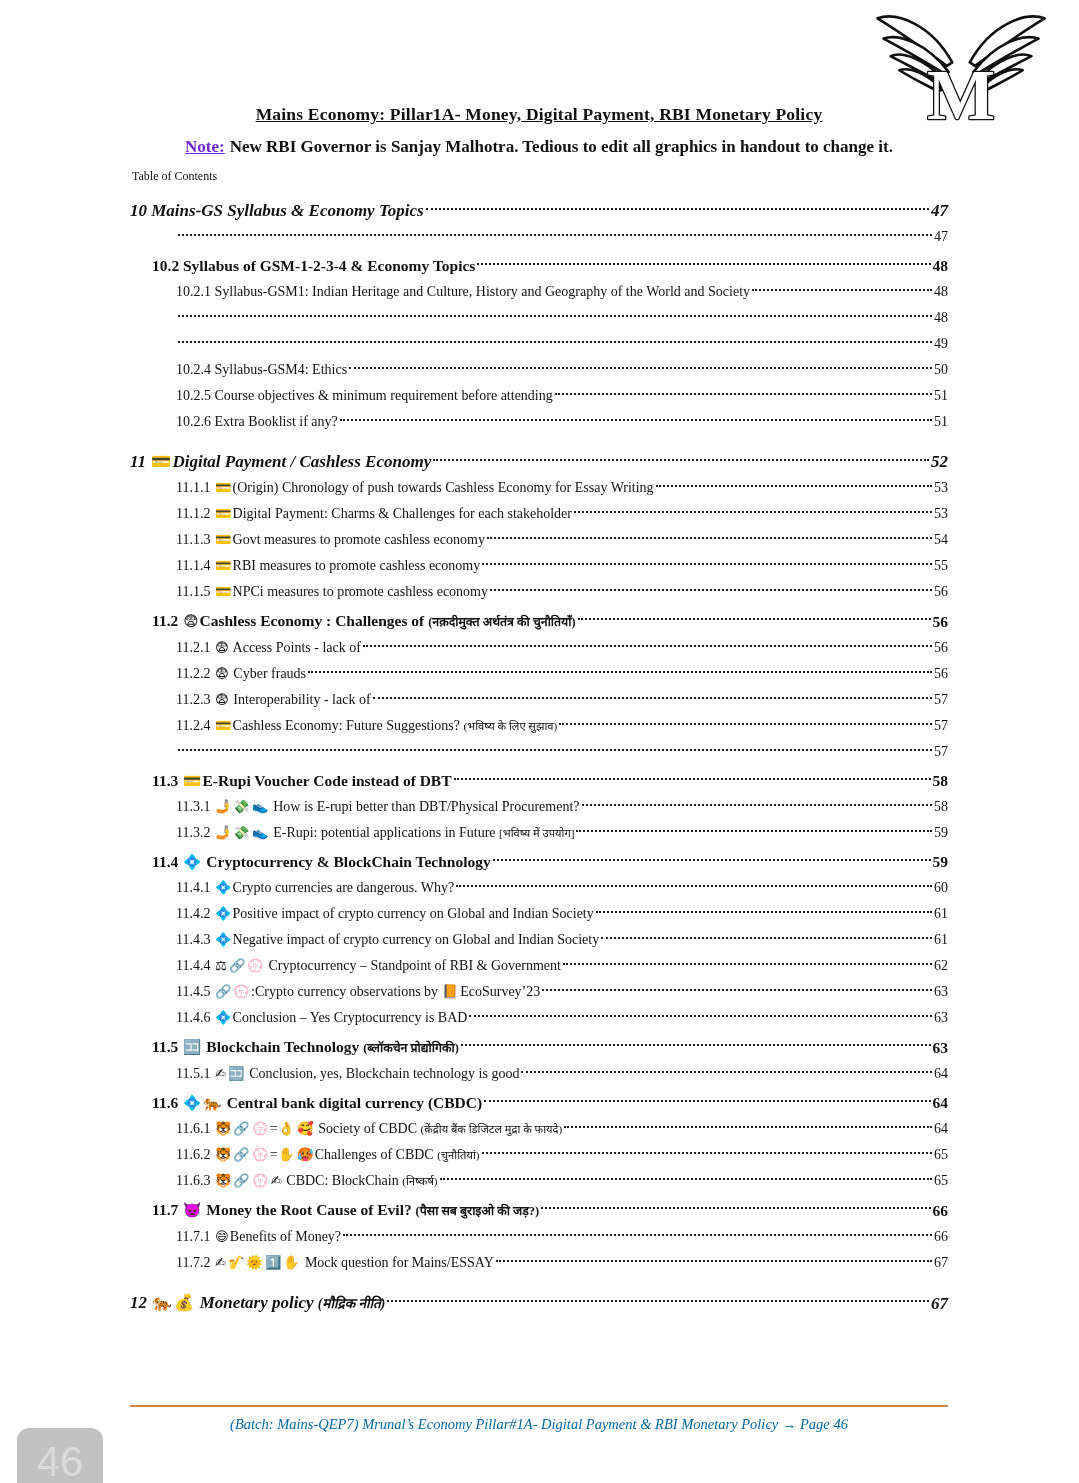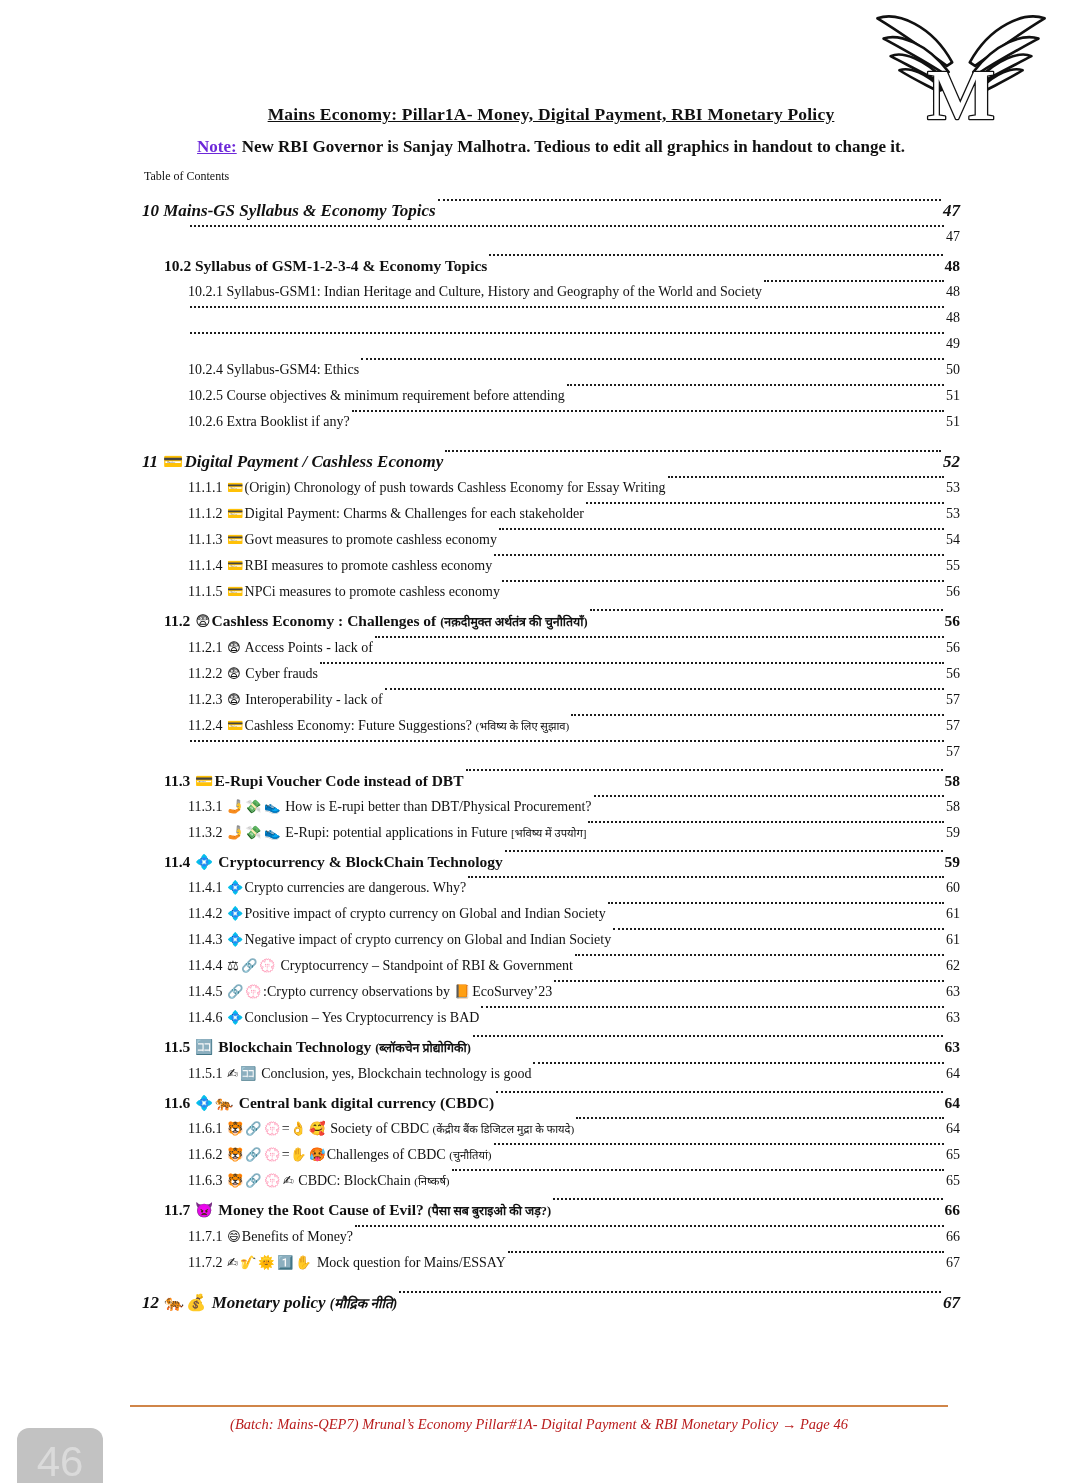--- a/index.html
+++ b/index.html
@@ -10,21 +10,21 @@
     color:#111;
     position:relative;
     overflow:hidden;
   }
   .page{position:relative;width:1079px;height:1483px;overflow:hidden;}
 
   
   .logo{position:absolute;top:6px;right:28px;width:180px;height:132px;}
 
   
-  .content{position:absolute;left:130px;top:0;width:818px;margin-left:12px;}
+  .content{position:absolute;left:130px;top:0;width:818px;}
   .title{
     margin:104px 0 0 0;
     text-align:center;
     font-size:17.5px;
     font-weight:bold;
     text-decoration:underline;
     letter-spacing:.2px;
   }
   .note-line{
     margin:12px 0 0 0;
@@ -37,21 +37,21 @@
   .toc-heading{
     margin:12px 0 0 2px;
     font-size:12px;
     font-weight:normal;
   }
 
   
   #toc{margin-top:14px;}
   .toc-row{
     display:flex;
-    align-items:flex-start;
+    align-items:center;
     padding:1px 0;
     line-height:24px;
     cursor:pointer;
   }
   .toc-row .entry-label{white-space:nowrap;}
   .toc-row .leader{
     flex:1 1 auto;
     min-width:10px;
     border-bottom:2px dotted #1c1c1c;
     margin:0 2px 5px 2px;
@@ -93,21 +93,21 @@
   }
   .footer-rule{
     border:none;
     border-top:2px solid #d08548;
     margin:0 0 9px 0;
   }
   .footer-text{
     margin:0;
     font-style:italic;
     font-size:14.5px;
-    color:#b91c1c;
+    color:#0369a1;
   }
 
   
   .page-badge{
     position:absolute;
     left:17px;top:1428px;
     width:86px;height:68px;
     background:#c2c2c2;
     border-radius:12px;
     display:flex;align-items:center;justify-content:center;

